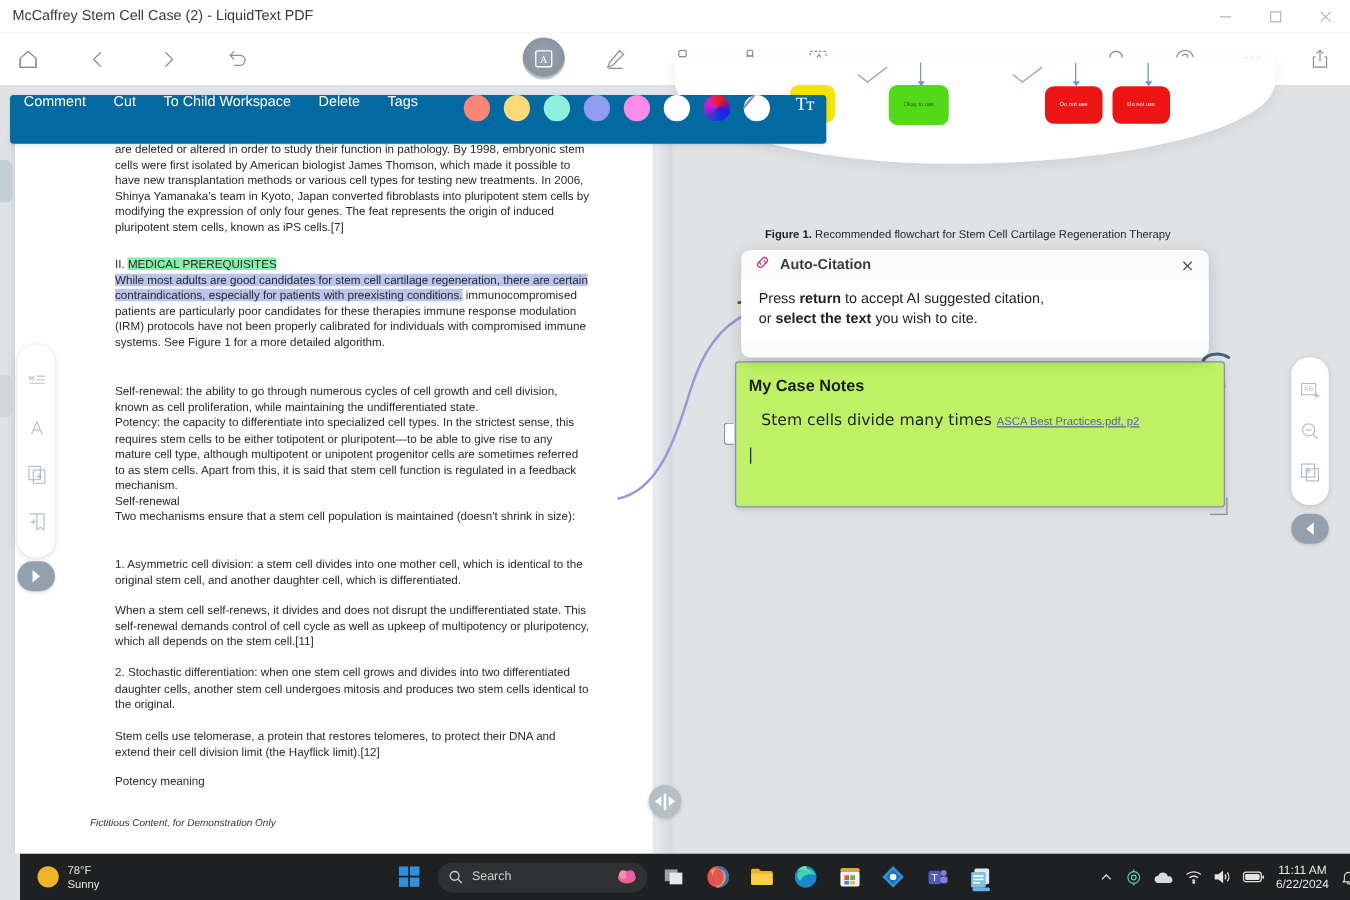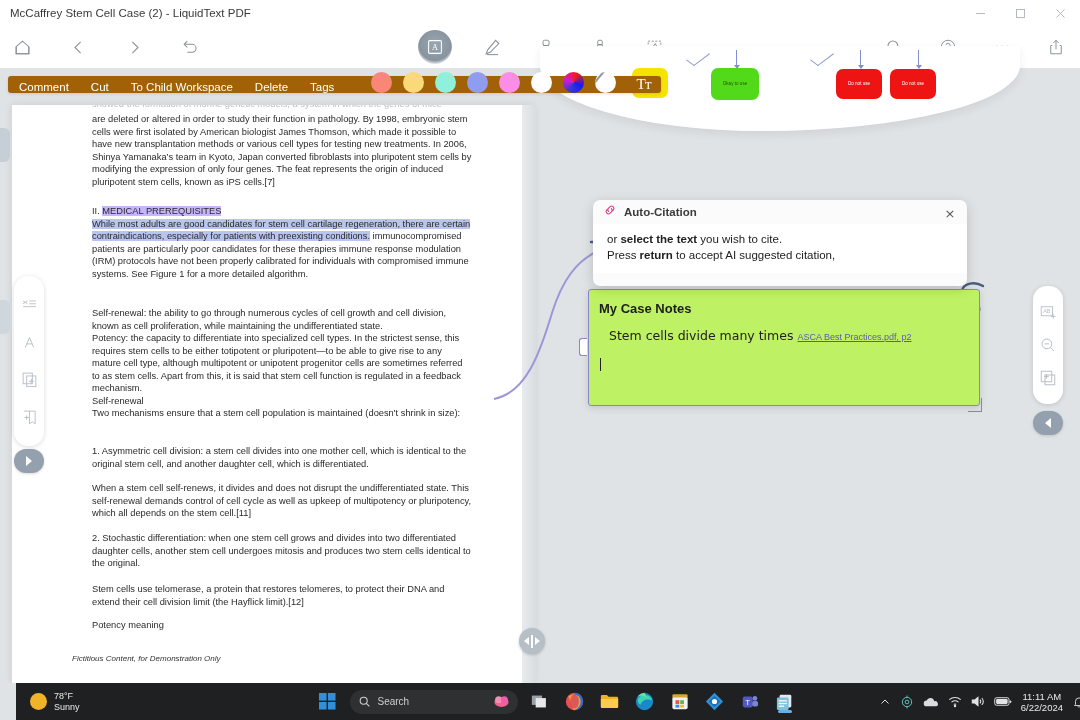--- a/index.html
+++ b/index.html
@@ -47,23 +47,23 @@
     color:#8a9096;
   }
   .tb-btn.active {
     background:radial-gradient(circle at 50% 42%, #9aa6b2 0%, #8893a0 62%, rgba(150,160,172,0.35) 74%, rgba(150,160,172,0) 100%);
     border-radius:50%; width:34px; height:34px; color:#ffffff;
   }
   .tb-center-group { position:absolute; left:418px; display:flex; align-items:center; gap:26px; }
 
   
   .ctxbar {
-    position:absolute; left:8px; top:76px; width:653px; height:17px;
-    background:#a16207; border-radius:3px;
-    display:flex; align-items:flex-end; z-index:30;
+    position:absolute; left:8px; top:76px; width:653px; height:39px;
+    background:#0369a1; border-radius:3px;
+    display:flex; align-items:flex-start; z-index:30;
     box-shadow:0 1px 3px rgba(0,0,0,0.12);
   }
   .ctxbar .ctx-item {
     color:#ffffff; font-size:11.5px; padding:0 11px; white-space:nowrap;
   }
   .ctx-swatches { display:flex; align-items:center; gap:11px; margin-left:26px; }
   .sw { width:21px; height:21px; border-radius:50%; }
   .sw.multi { background:conic-gradient(from 200deg,#2b3bd6,#d41ad4,#f31a1a,#1a1af3,#2b3bd6); }
   .sw.none {
     background:#ffffff; position:relative; overflow:hidden;
@@ -120,21 +120,21 @@
     position:absolute; left:12px; top:105px; width:522px; height:578px;
     background:#ffffff; box-shadow:0 0 8px rgba(0,0,0,0.10);
     overflow:hidden;
   }
   .doc-inner { position:absolute; left:0; top:0; width:522px; }
   .doc-p {
     position:absolute; left:80px; width:380px;
     font-size:9.3px; line-height:12.5px; color:#2a2a2a;
     font-family:"Liberation Sans", sans-serif;
   }
-  .doc-p .hl-a { background:#c4b5fd; }
+  .doc-p .hl-a { background:#86efac; }
   .doc-p .hl-b { background:#b9c4ef; }
   .doc-foot {
     position:absolute; left:60px; font-size:8px; font-style:italic; color:#333;
   }
   .doc-ind { position:absolute; left:80px; font-size:9.3px; color:#2a2a2a; }
 
   .page-edge {
     position:absolute; left:522px; top:105px; width:14px; height:578px;
     background:linear-gradient(to right,#e8ebee,#d8dde1);
   }
@@ -403,20 +403,23 @@
       <div class="flow-chev" style="left:272px; top:6px;"></div>
       <div class="flow-arrow" style="left:196px; top:4px; height:18px;"></div>
       <div class="flow-arrow" style="left:320px; top:4px; height:18px;"></div>
       <div class="flow-arrow" style="left:378px; top:4px; height:18px;"></div>
       <div class="flow-node" style="left:92px; top:22px; width:36px; height:30px; background:#f5e400; color:#4a4300;">Consulting required</div>
       <div class="flow-node" style="left:171px; top:22px; width:48px; height:32px; background:#52d91a; color:#1f5a06;">Okay to use</div>
       <div class="flow-node" style="left:296px; top:23px; width:46px; height:30px; background:#ee1414;">Do not use</div>
       <div class="flow-node" style="left:350px; top:23px; width:46px; height:30px; background:#ee1414;">Do not use</div>
     </div>
 
+    <div class="fig-caption">
+      <b>Figure 1.</b><span> Recommended flowchart for Stem Cell Cartilage Regeneration Therapy</span>
+    </div>
 
     <svg class="ink" viewBox="0 0 400 62">
       <g fill="none" stroke="#4a5e80" stroke-width="2.4" stroke-linecap="round" stroke-linejoin="round">
         <line x1="3" y1="26" x2="18" y2="26"></line>
         <circle cx="22" cy="26" r="4" fill="#4a5e80"></circle>
         <path d="M30 26 C26 26 24 44 25 49 C26 46 28 28 33 20 C37 14 44 16 44 24 C44 31 36 33 32 33 C38 33 45 38 48 44 C50 40 54 30 58 26 C60 33 59 40 61 42 C64 40 67 32 69 26 C70 32 70 40 72 42 C76 40 80 30 82 24 C83 32 83 40 86 42 C90 38 96 28 100 20"></path>
         <path d="M105 17 C100 27 97 40 98 44 C100 40 104 30 108 26 C110 33 109 40 112 42 C116 39 121 30 124 23"></path>
         <path d="M155 18 C150 32 147 48 148 56 C150 46 152 30 155 20 C158 12 170 11 172 18 C174 26 163 32 156 31"></path>
         <path d="M180 26 C176 24 170 26 169 32 C168 38 174 42 179 39 C183 36 185 30 186 25"></path>
         <path d="M190 24 C188 32 187 38 190 40 C194 40 198 33 200 26 C199 33 199 39 202 41 C206 39 209 33 211 27"></path>
@@ -550,22 +553,22 @@
       <span>
         <svg width="14" height="14" viewBox="0 0 24 24" fill="none" stroke="#d1397f" stroke-width="1.8" stroke-linecap="round">
           <path d="M9.5 14.5 a4 4 0 0 1 0-5.6 l2.8-2.8 a4 4 0 0 1 5.6 5.6 l-1.4 1.4"></path>
           <path d="M14.5 9.5 a4 4 0 0 1 0 5.6 l-2.8 2.8 a4 4 0 0 1-5.6-5.6 l1.4-1.4"></path>
         </svg>
       </span>
       <span class="popup-title">Auto-Citation</span>
     </div>
     <div class="popup-close">×</div>
     <div class="popup-body">
+      <div><span>Press </span><b>return</b><span> to accept AI suggested citation,</span></div>
       <div><span>or </span><b>select the text</b><span> you wish to cite.</span></div>
-      <div><span>Press </span><b>return</b><span> to accept AI suggested citation,</span></div>
     </div>
   </div>
 
   <div class="notes-tab"></div>
   <div class="notes">
     <h3>My Case Notes</h3>
     <div class="notes-line">
       <span>Stem cells divide many times</span>
       <span class="notes-cite">ASCA Best Practices.pdf, p2</span>
     </div>

